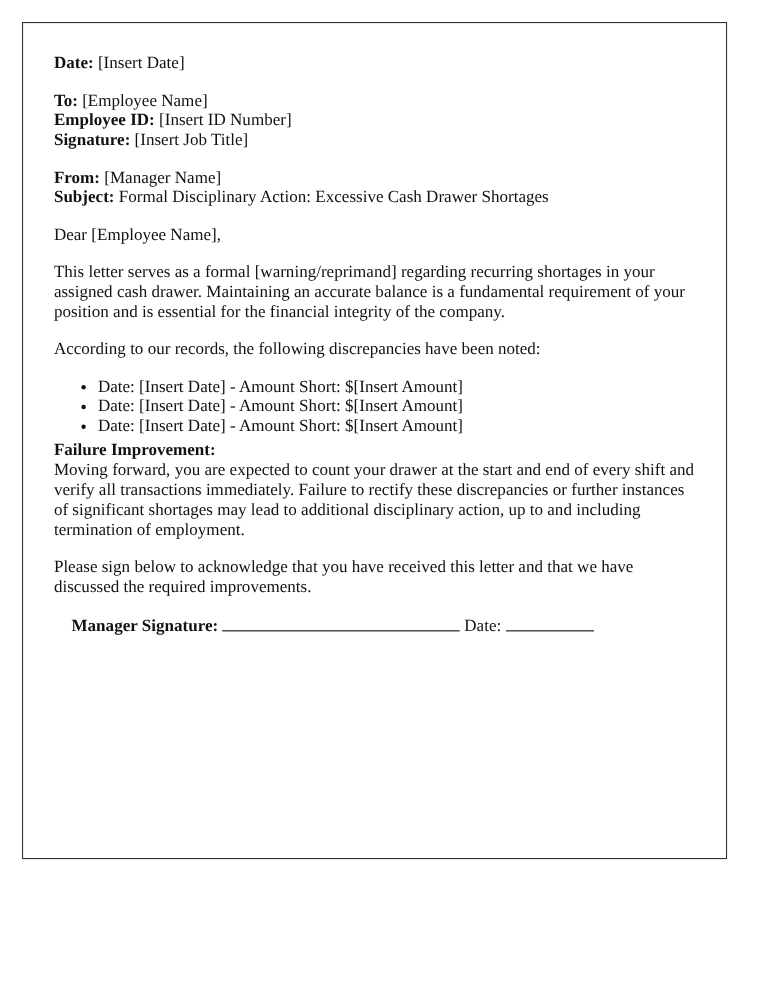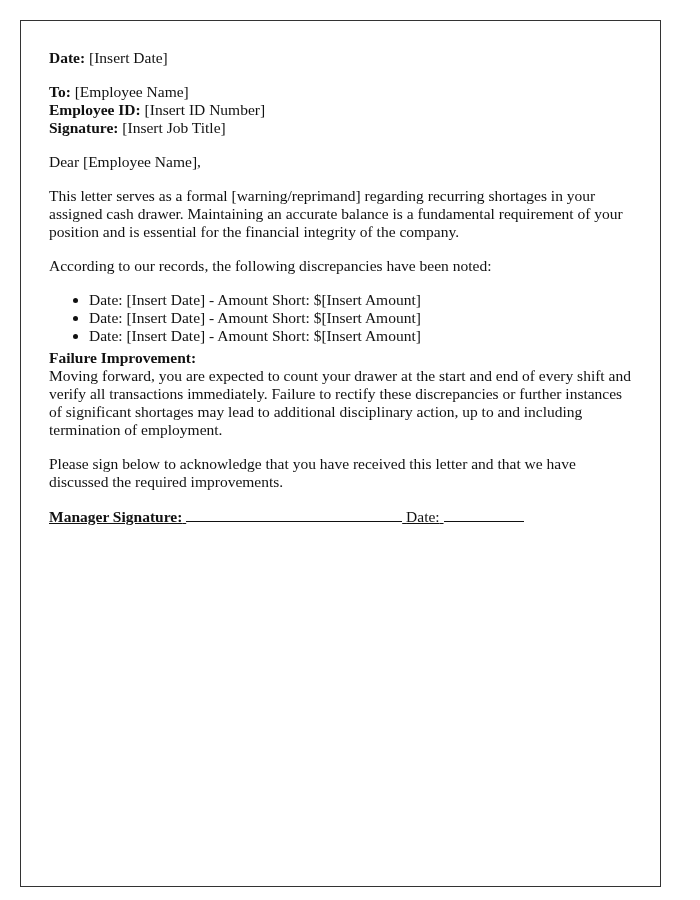--- a/index.html
+++ b/index.html
@@ -14,43 +14,42 @@
       font-family: "Liberation Serif", "DejaVu Serif", serif;
       font-size: 15.5px;
       line-height: 18px;
       color: #111111;
     }
     .letter {
       position: absolute;
       left: 20px;
       top: 20px;
       width: 641px;
-      height: 867px;
+      height: 761px;
       box-sizing: border-box;
       border: 1px solid #333333;
       padding: 28px 28px 0 28px;
     }
     .letter p {
       margin: 0 0 16px 0;
     }
     .letter .lbl {
       font-weight: bold;
     }
     .letter ul {
       margin: 0 0 4px 0;
       padding-left: 40px;
     }
     .letter ul li {
       margin: 0;
       padding-left: 0;
     }
     .sig-row {
-      margin: 0 0 16px 0;
+      margin: 0 0 16px 16px;
       white-space: nowrap;
-      text-decoration: underline;
     }
     .sig-line {
       display: inline-block;
       border-bottom: 1px solid #111111;
       height: 14px;
       vertical-align: baseline;
     }
     .sig-line.long { width: 216px; }
     .sig-line.short { width: 80px; }
   </style>
@@ -66,20 +65,26 @@
 
   <p>
     <span class="lbl">To:</span>
     <span>[Employee Name]</span><br>
     <span class="lbl">Employee ID:</span>
     <span>[Insert ID Number]</span><br>
     <span class="lbl">Signature:</span>
     <span>[Insert Job Title]</span>
   </p>
 
+  <p>
+    <span class="lbl">From:</span>
+    <span>[Manager Name]</span><br>
+    <span class="lbl">Subject:</span>
+    <span>Formal Disciplinary Action: Excessive Cash Drawer Shortages</span>
+  </p>
 
   <p>Dear [Employee Name],</p>
 
   <p>This letter serves as a formal [warning/reprimand] regarding recurring shortages in your assigned cash drawer. Maintaining an accurate balance is a fundamental requirement of your position and is essential for the financial integrity of the company.</p>
 
   <p>According to our records, the following discrepancies have been noted:</p>
 
   <ul>
     <li>Date: [Insert Date] - Amount Short: $[Insert Amount]</li>
     <li>Date: [Insert Date] - Amount Short: $[Insert Amount]</li>

